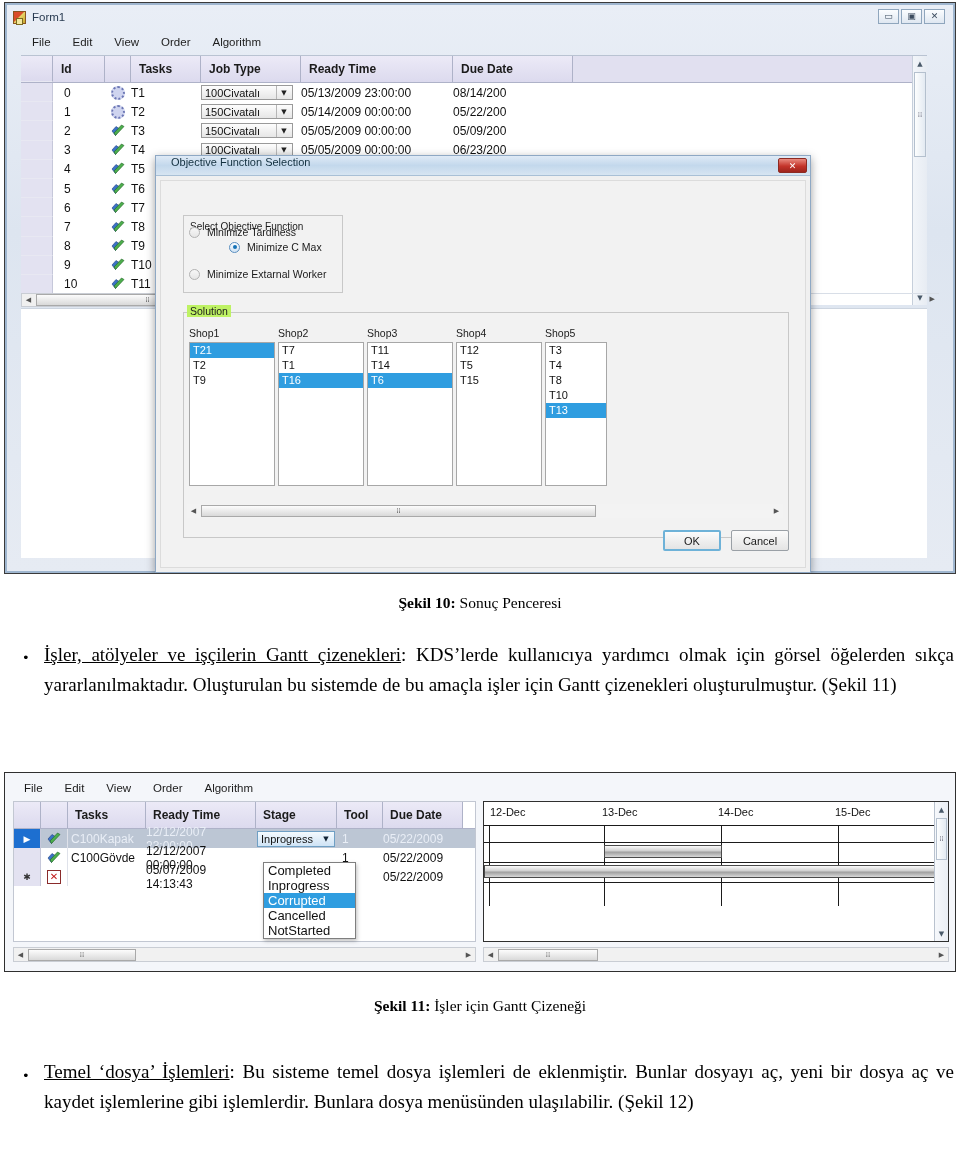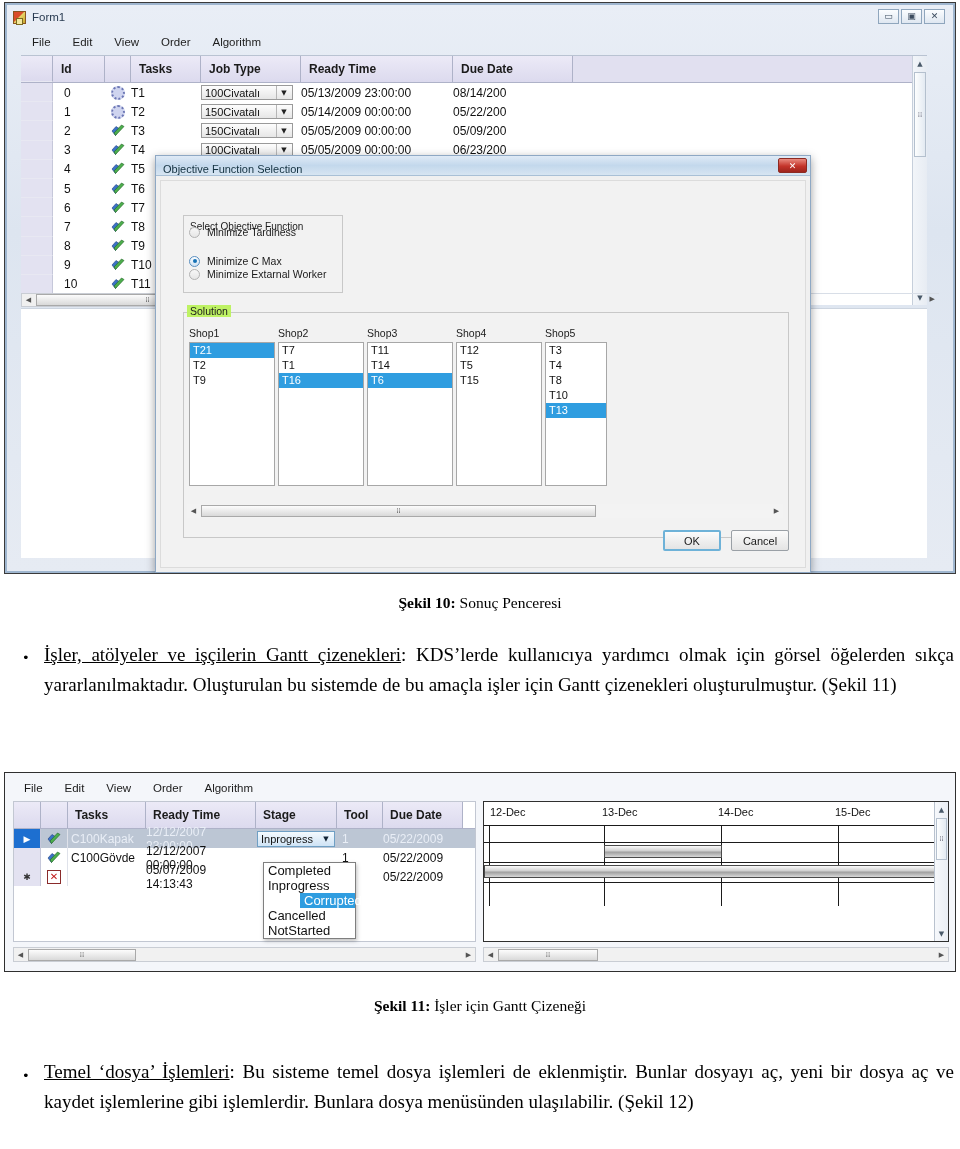--- a/index.html
+++ b/index.html
@@ -163,21 +163,21 @@
   #dlg {
     position: absolute; left: 148px; top: 150px; width: 656px; height: 418px;
     background: #f0f0f0;
     border: 1px solid #8ea8c4;
     box-shadow: 0 3px 9px rgba(0,0,0,.38);
   }
   #dlg .dtitle {
     height: 20px;
     background: linear-gradient(180deg,#dfeaf6 0%,#c3d8ec 50%,#d7e5f2 100%);
     border-bottom: 1px solid #a9c0d6;
-    display:flex; align-items:flex-end; padding-left:7px;
+    display:flex; align-items:flex-start; padding-left:15px;
     font-family:"Liberation Sans",sans-serif; font-size:11px; color:#12303f;
     position: relative;
   }
   .dclose{
     position:absolute; right:3px; top:2px; width:29px; height:15px;
     background: linear-gradient(180deg,#e98b80,#c4342a 55%,#9d241c);
     border:1px solid #8d2a22; border-radius:2px;
     color:#fff; font-family:"DejaVu Sans",sans-serif; font-size:9px;
     display:flex;align-items:center;justify-content:center;
   }
@@ -322,21 +322,21 @@
   }
   #ddlist{
     position:absolute; left:263px; top:862px; width:93px;
     background:#fff; border:1px solid #7f7f7f; z-index:40;
     box-shadow:1px 2px 4px rgba(0,0,0,.25);
   }
   #ddlist .ditem{
     height:15px; line-height:15px; padding-left:4px;
     font-family:"Liberation Sans",sans-serif; font-size:13px; color:#111;
   }
-  #ddlist .ditem.sel{ background:#2f9de0; color:#fff;margin-left:36px; }
+  #ddlist .ditem.sel{ background:#2f9de0; color:#fff; }
 
   #gantt{
     position:absolute; left:478px; top:28px; width:466px; height:141px;
     background:#fff; border:1px solid #2f2f2f; overflow:hidden;
   }
   .gantt-hdr{
     position:absolute; left:0; top:0; right:0; height:24px;
     border-bottom:1px solid #1b1b1b;
   }
   .gantt-hdr span{
@@ -615,21 +615,21 @@
       </div>
       <div class="dbody">
 
         <div class="groupbox"></div>
         <div class="grouplbl">Select Objective Function</div>
 
         <div class="radio-row" style="top:45px;">
           <span class="radio"></span>
           <span>Minimize Tardiness</span>
         </div>
-        <div class="radio-row" style="top:74px;">
+        <div class="radio-row" style="top:60px;margin-left:40px;">
           <span class="radio on"></span>
           <span>Minimize C Max</span>
         </div>
         <div class="radio-row" style="top:87px;">
           <span class="radio"></span>
           <span>Minimize Extarnal Worker</span>
         </div>
 
         <div class="solbox"></div>
         <div class="sollbl">Solution</div>

